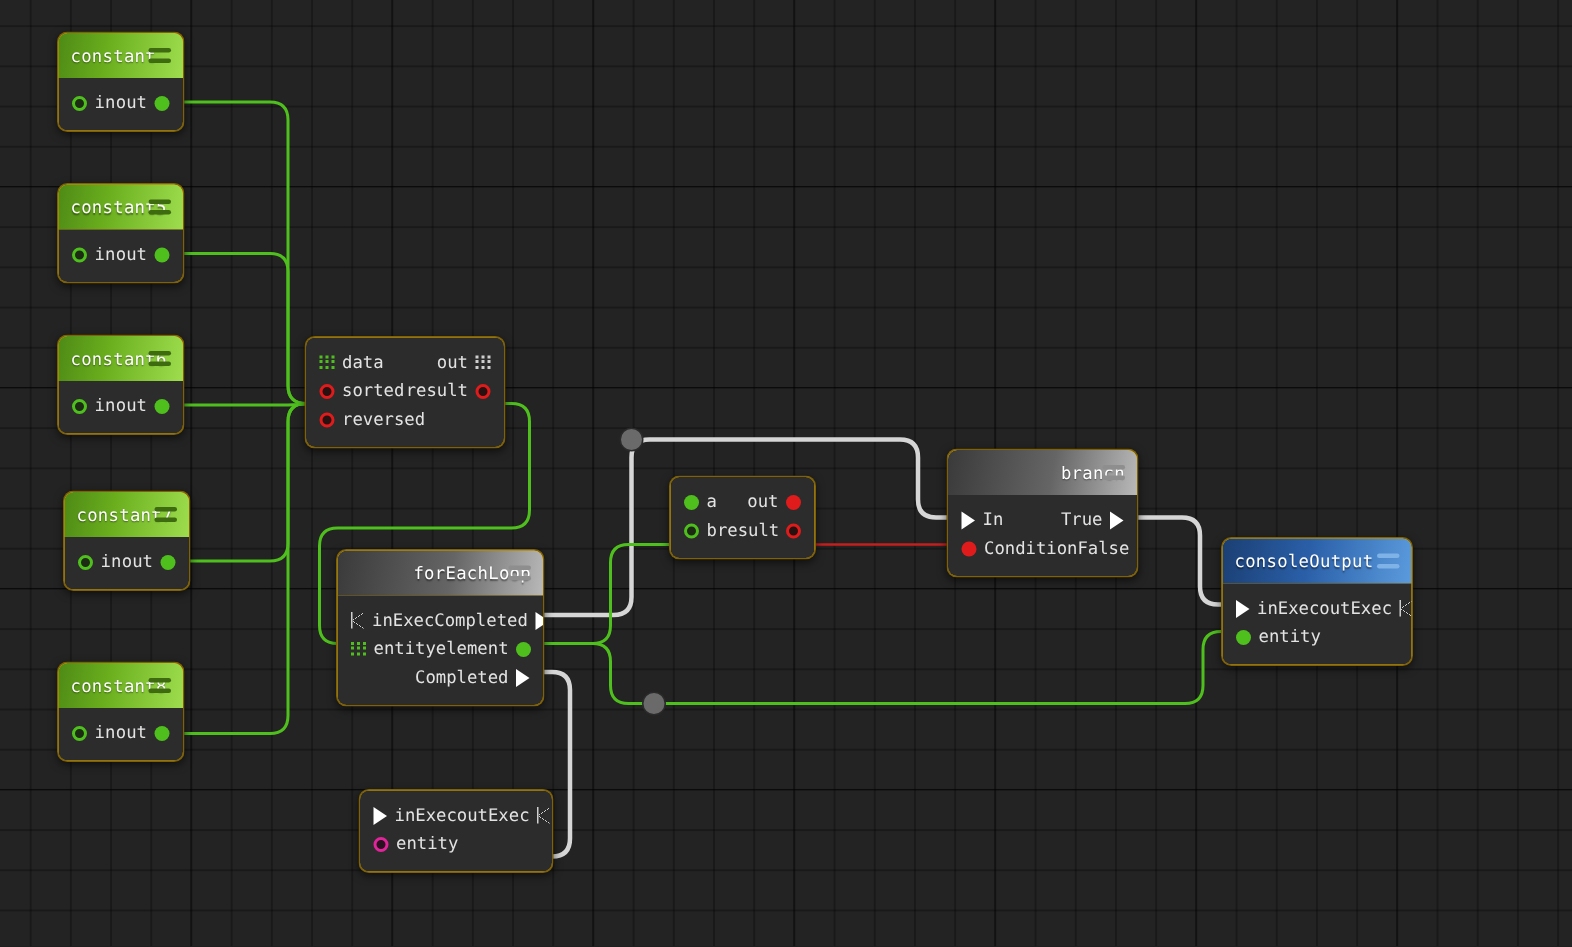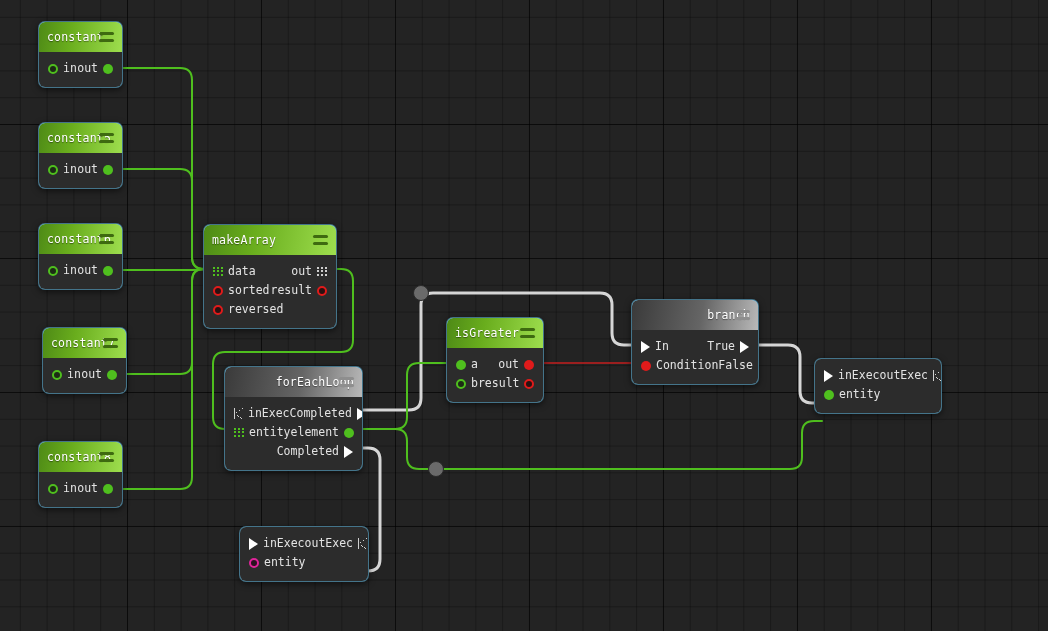--- a/index.html
+++ b/index.html
@@ -44,21 +44,21 @@
     inset: 0;
     width: 1048px;
     height: 631px;
     pointer-events: none;
   }
 
   
   .node {
     position: absolute;
     border-radius: 7px;
-    background: #7dd3fc;
+    background: #eab308;
     box-shadow: 0 2px 6px rgba(0,0,0,0.55);
     overflow: hidden;
     border: 1px solid rgba(0,0,0,0.45);
   }
 
   .node-header {
     position: relative;
     height: 30px;
     display: flex;
     align-items: center;
@@ -329,27 +329,20 @@
               <span class="port-label">in</span>
             </div>
             <div class="port-side right">
               <span class="port-label">out</span>
               <span class="pt dot-green"></span>
             </div>
           </div>
         </div>
       </div>
       <div class="node" style="left: 203px; top: 224px; width: 134px;">
-        <div class="node-header green">
-          <span class="node-title">makeArray</span>
-          <span class="burger">
-            <i></i>
-            <i></i>
-          </span>
-        </div>
         <div class="node-body">
           <div class="port-row">
             <div class="port-side left">
               <span class="pt grid-green"></span>
               <span class="port-label">data</span>
             </div>
             <div class="port-side right">
               <span class="port-label">out</span>
               <span class="pt grid-gray"></span>
             </div>
@@ -405,27 +398,20 @@
           <div class="port-row">
             <div class="port-side left"></div>
             <div class="port-side right">
               <span class="port-label">Completed</span>
               <span class="pt tri-filled"></span>
             </div>
           </div>
         </div>
       </div>
       <div class="node" style="left: 446px; top: 317px; width: 98px;">
-        <div class="node-header green">
-          <span class="node-title">isGreater</span>
-          <span class="burger">
-            <i></i>
-            <i></i>
-          </span>
-        </div>
         <div class="node-body">
           <div class="port-row">
             <div class="port-side left">
               <span class="pt dot-green"></span>
               <span class="port-label">a</span>
             </div>
             <div class="port-side right">
               <span class="port-label">out</span>
               <span class="pt dot-red"></span>
             </div>
@@ -467,20 +453,27 @@
               <span class="port-label">Condition</span>
             </div>
             <div class="port-side right">
               <span class="port-label">False</span>
               <span class="pt tri-open"></span>
             </div>
           </div>
         </div>
       </div>
       <div class="node" style="left: 814px; top: 358px; width: 128px;">
+        <div class="node-header blue">
+          <span class="node-title">consoleOutput</span>
+          <span class="burger">
+            <i></i>
+            <i></i>
+          </span>
+        </div>
         <div class="node-body">
           <div class="port-row">
             <div class="port-side left">
               <span class="pt tri-filled"></span>
               <span class="port-label">inExec</span>
             </div>
             <div class="port-side right">
               <span class="port-label">outExec</span>
               <span class="pt tri-open"></span>
             </div>

